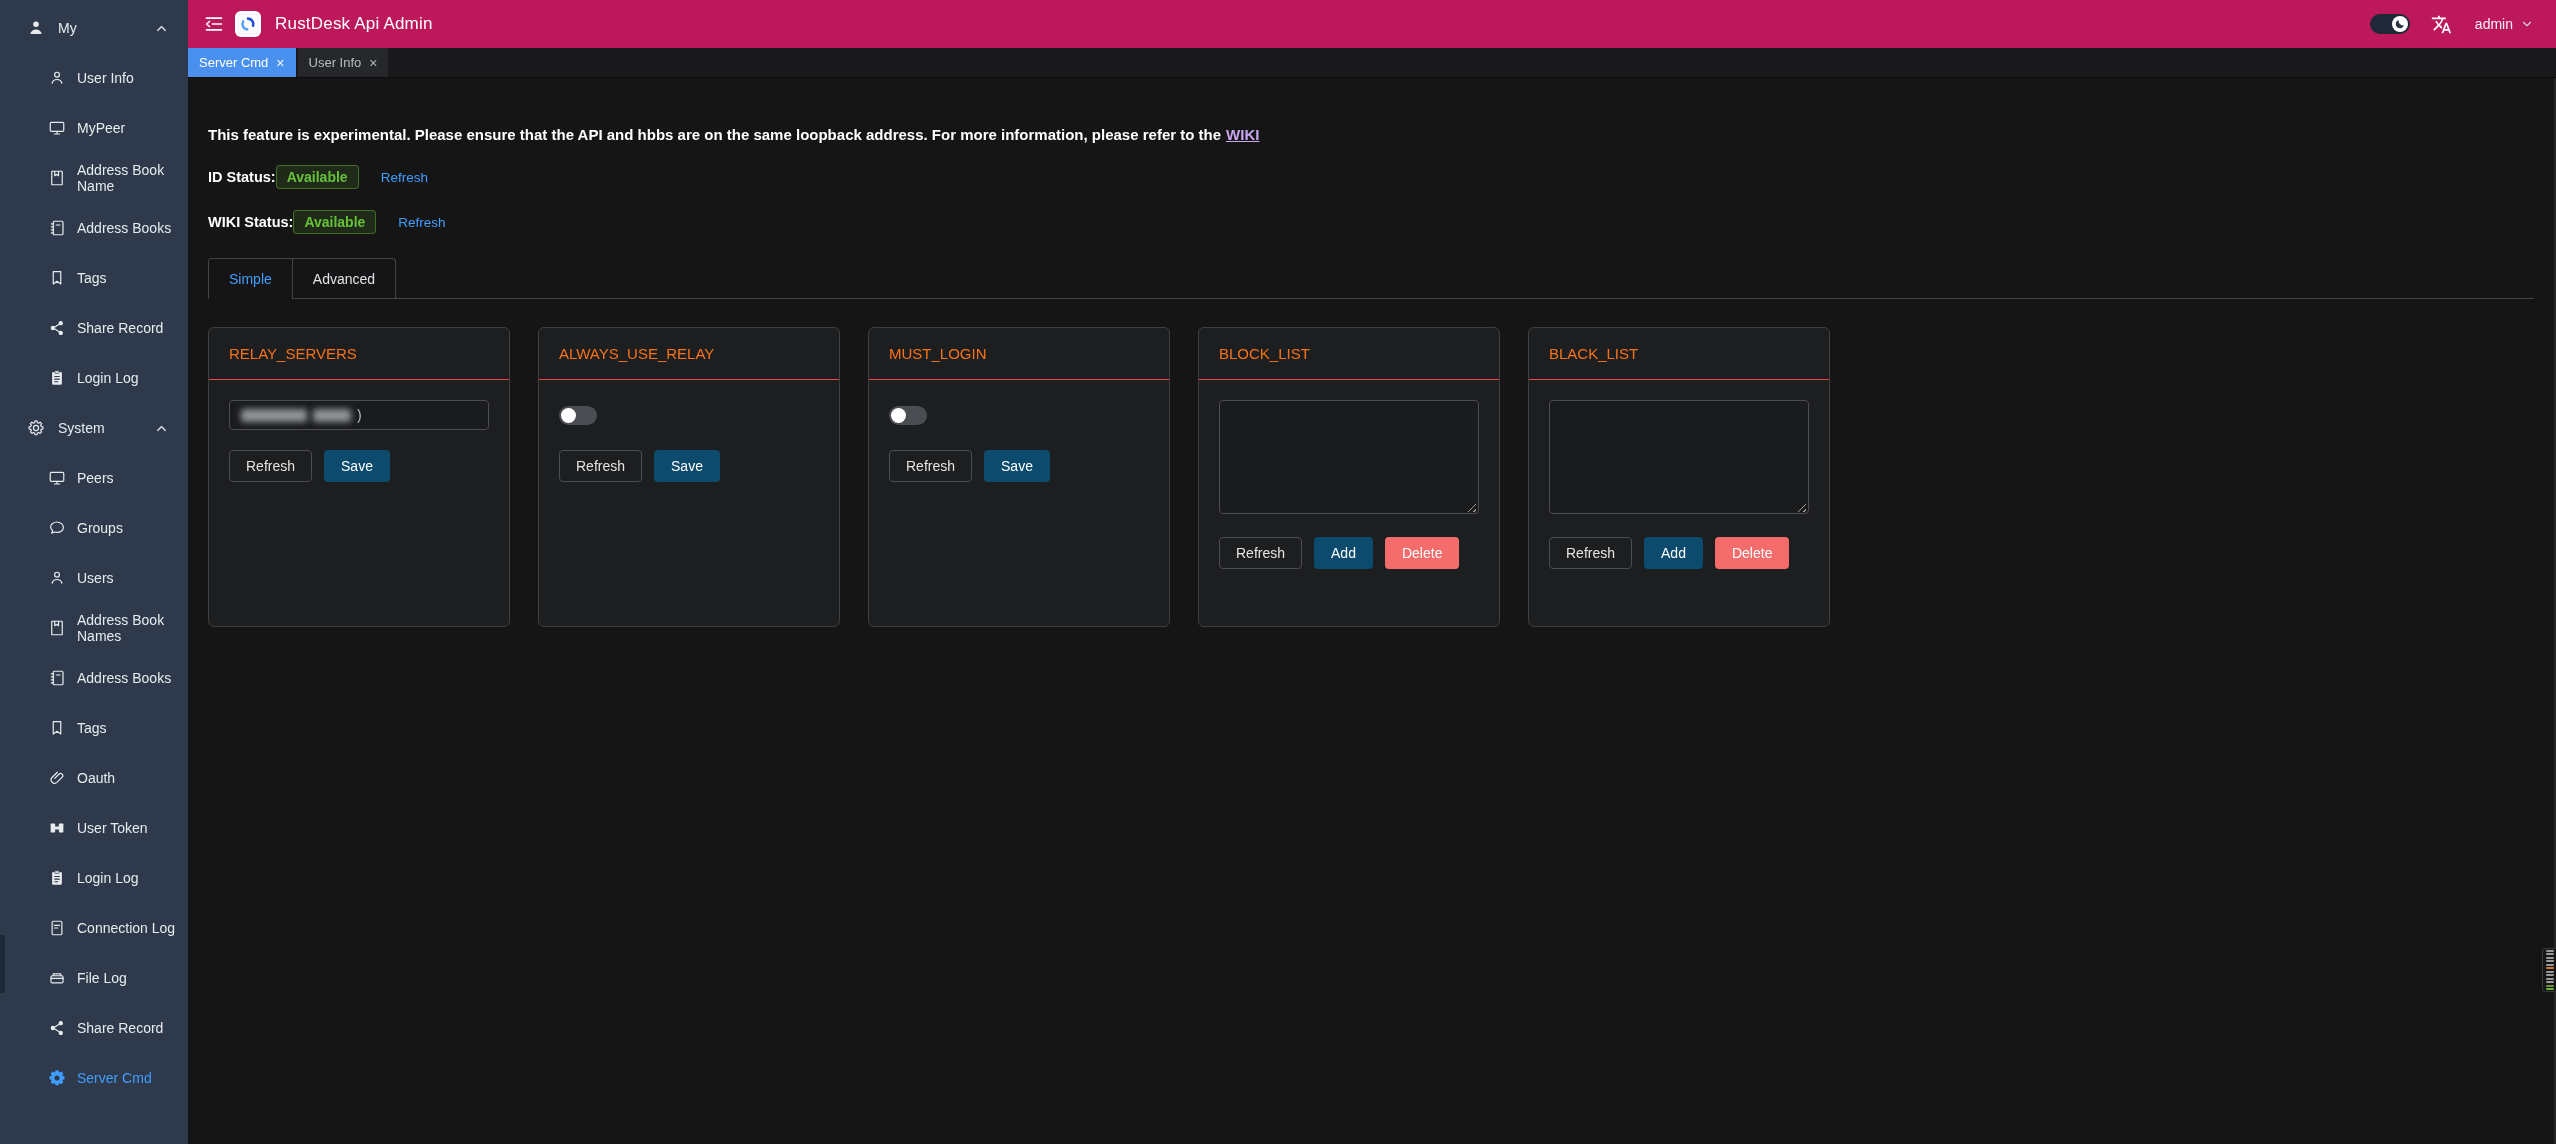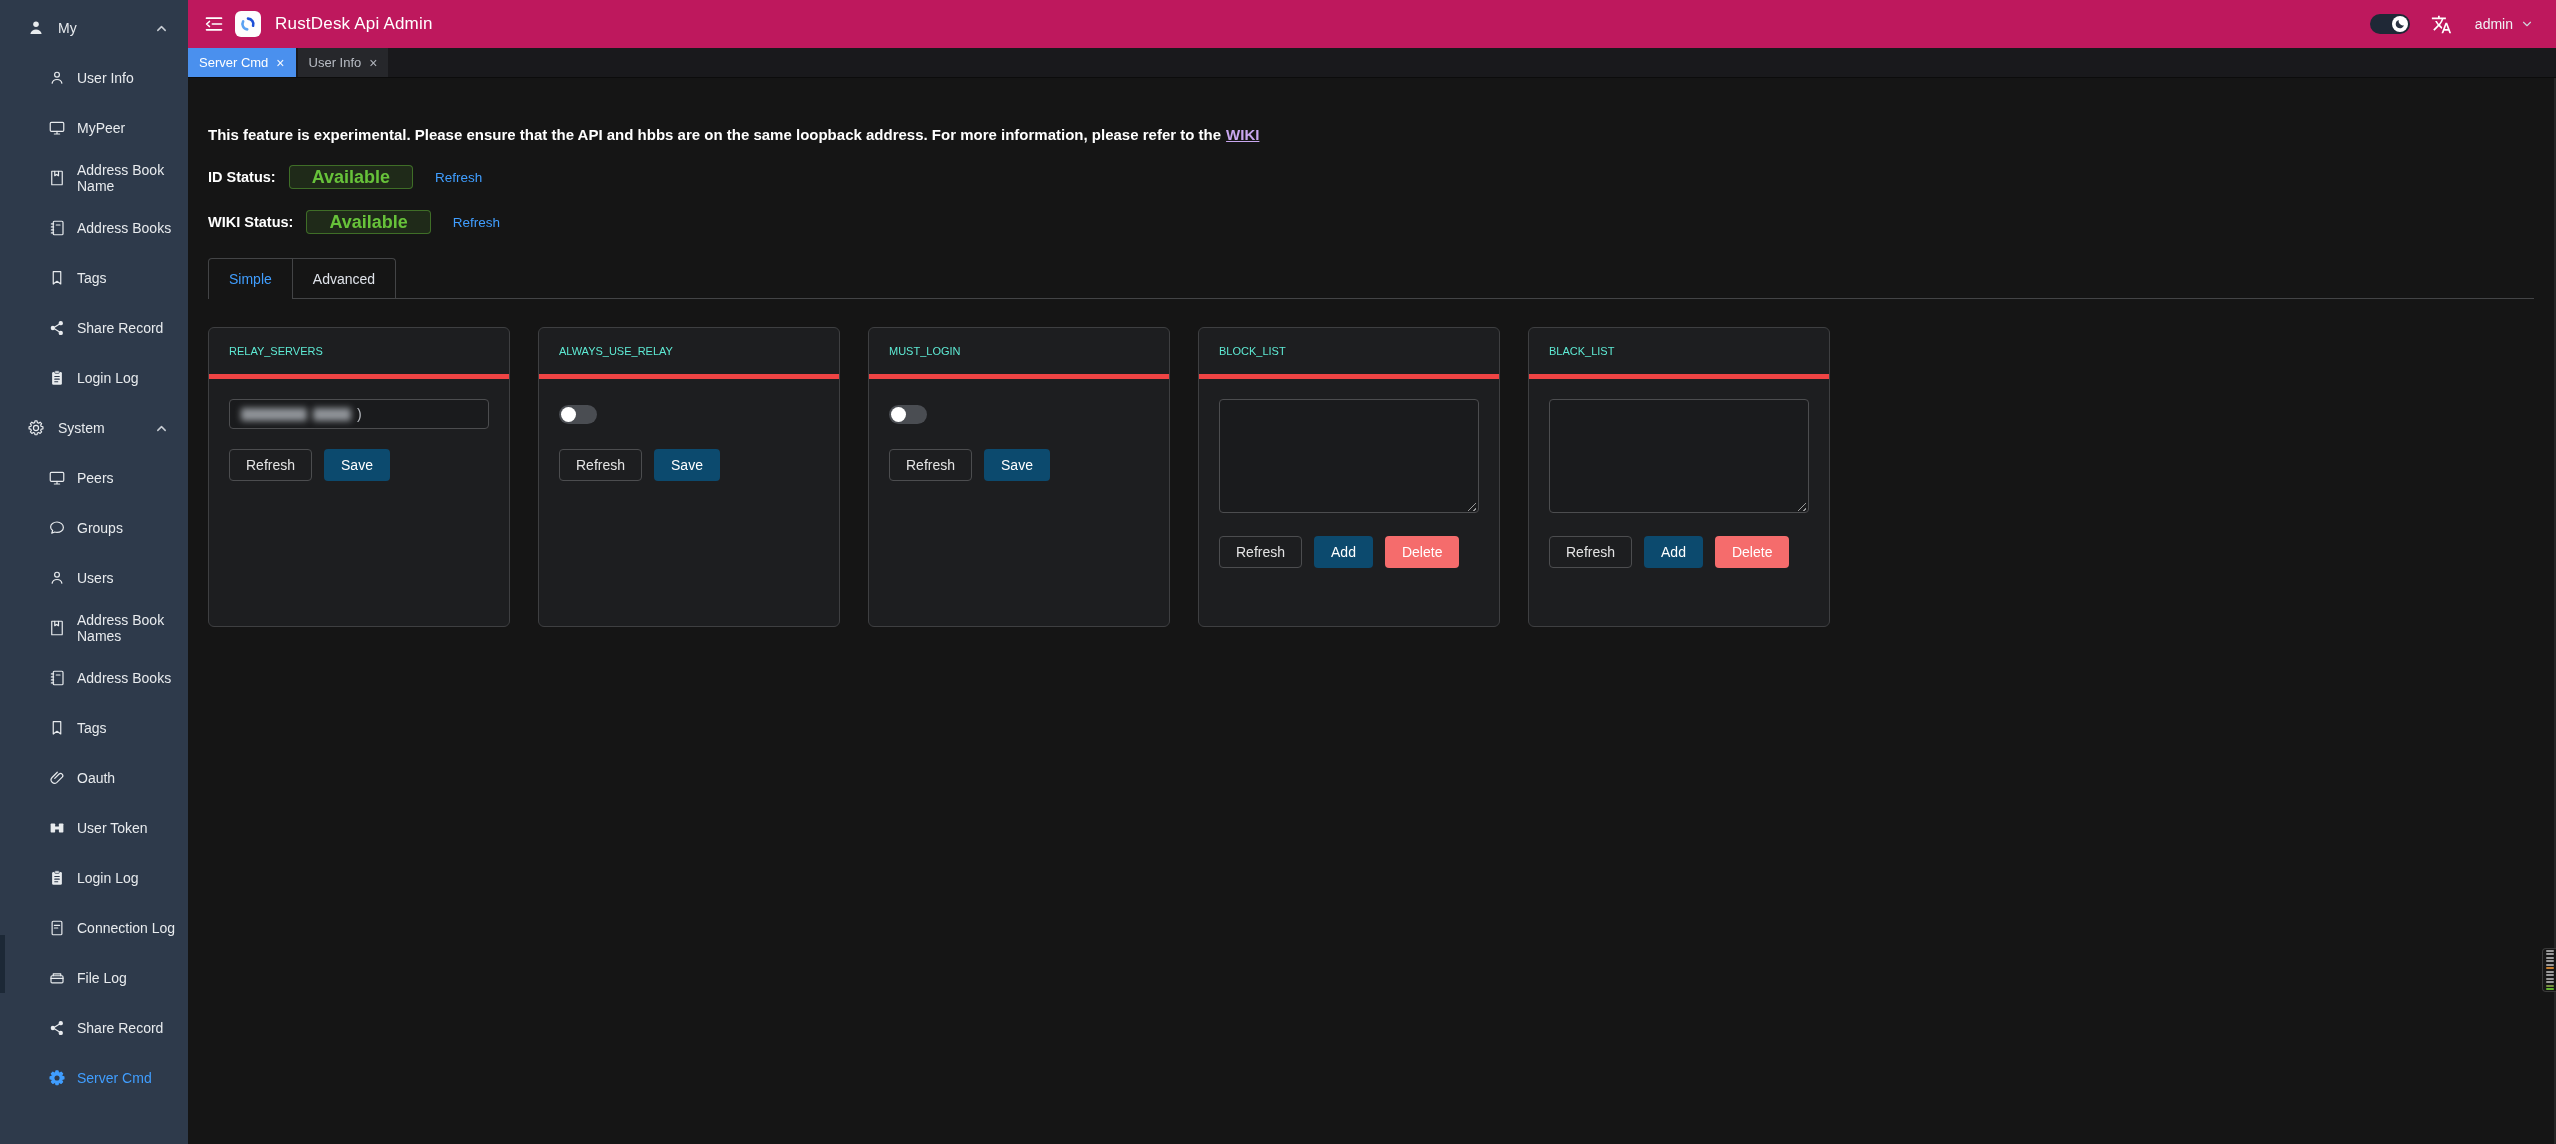--- a/index.html
+++ b/index.html
@@ -36,33 +36,33 @@
   .tags-view{height:30px;background:#19191c;display:flex;align-items:stretch;flex-shrink:0;border-bottom:1px solid #0c0c0c;}
   .tag{display:flex;align-items:center;gap:8px;padding:0 11px;font-size:13px;cursor:pointer;}
   .tag.active{background:#4a90ee;color:#fff;}
   .tag:not(.active){background:#26272b;color:#b9bdc5;margin-left:2px;}
   .tag .close{font-size:14px;line-height:1;opacity:.95;cursor:pointer;}
   
   .content{flex:1;background:#151515;padding:32px 22px 0 20px;overflow:hidden;position:relative;}
   .notice{margin:16px 0 22px;font-size:15px;font-weight:700;color:#fff;}
   .wiki{color:#c9a7f0;font-weight:700;text-decoration:underline;cursor:pointer;margin-left:5px;}
   .status-row{display:flex;align-items:center;margin-bottom:21px;font-size:14.5px;font-weight:700;color:#fff;}
-  .badge{display:inline-flex;align-items:center;height:24px;padding:0 22px;border-radius:4px;margin-left:13px;
-         background:rgba(103,194,58,.12);border:1px solid rgba(103,194,58,.45);color:#67C23A;font-size:18px;font-weight:700;}
+  .badge{display:inline-flex;align-items:center;height:24px;padding:0 10px;border-radius:4px;
+         background:rgba(103,194,58,.12);border:1px solid rgba(103,194,58,.45);color:#67C23A;font-size:14px;font-weight:700;}
   .status-action{font-weight:400;font-size:13.5px;color:#409EFF;margin-left:22px;cursor:pointer;text-decoration:none;}
   .mode-tabs{display:flex;align-items:flex-end;border-bottom:1px solid #434446;margin-top:24px;}
   .mode-tab{height:40px;padding:0 20px;display:flex;align-items:center;font-size:14px;color:#dfe3ea;
             border:1px solid #434446;border-bottom:none;cursor:pointer;background:transparent;}
   .mode-tab:first-child{border-top-left-radius:4px;}
   .mode-tab + .mode-tab{border-left:none;border-top-right-radius:4px;}
   .mode-tab.active{color:#409EFF;background:#151515;margin-bottom:-1px;height:41px;}
   
   .cards{display:flex;gap:28px;margin-top:28px;}
   .card{width:302px;height:300px;background:#1d1e20;border:1px solid #3e3f41;border-radius:6px;overflow:hidden;}
-  .card-header{padding:17px 20px;border-bottom:5px solid #ef4444;font-size:11px;color:#5eead4;}
+  .card-header{padding:17px 20px;border-bottom:1px solid #ef4444;font-size:15px;color:#f97316;}
   .card-body{padding:20px;}
   .masked-input{height:30px;border:1px solid #4c4d4f;border-radius:4px;background:#1a1b1d;display:flex;
                 align-items:center;gap:6px;padding:0 11px;margin-bottom:20px;cursor:text;}
   .blur-blob{height:13px;border-radius:2px;background:#8f9398;filter:blur(3px);}
   .masked-suffix{color:#b9bcc1;font-size:14px;}
   .switch{width:38px;height:19px;border-radius:10px;background:#4a4d52;position:relative;margin:6px 0 25px;cursor:pointer;}
   .switch .knob{position:absolute;left:2px;top:2px;width:15px;height:15px;border-radius:50%;background:#fff;}
   .ta-wrap{position:relative;margin-bottom:19px;}
   .ta-wrap textarea{width:100%;height:114px;background:#1a1b1d;border:1px solid #4c4d4f;border-radius:4px;
                     resize:none;color:#ddd;font-family:inherit;font-size:13px;padding:6px 8px;outline:none;}

